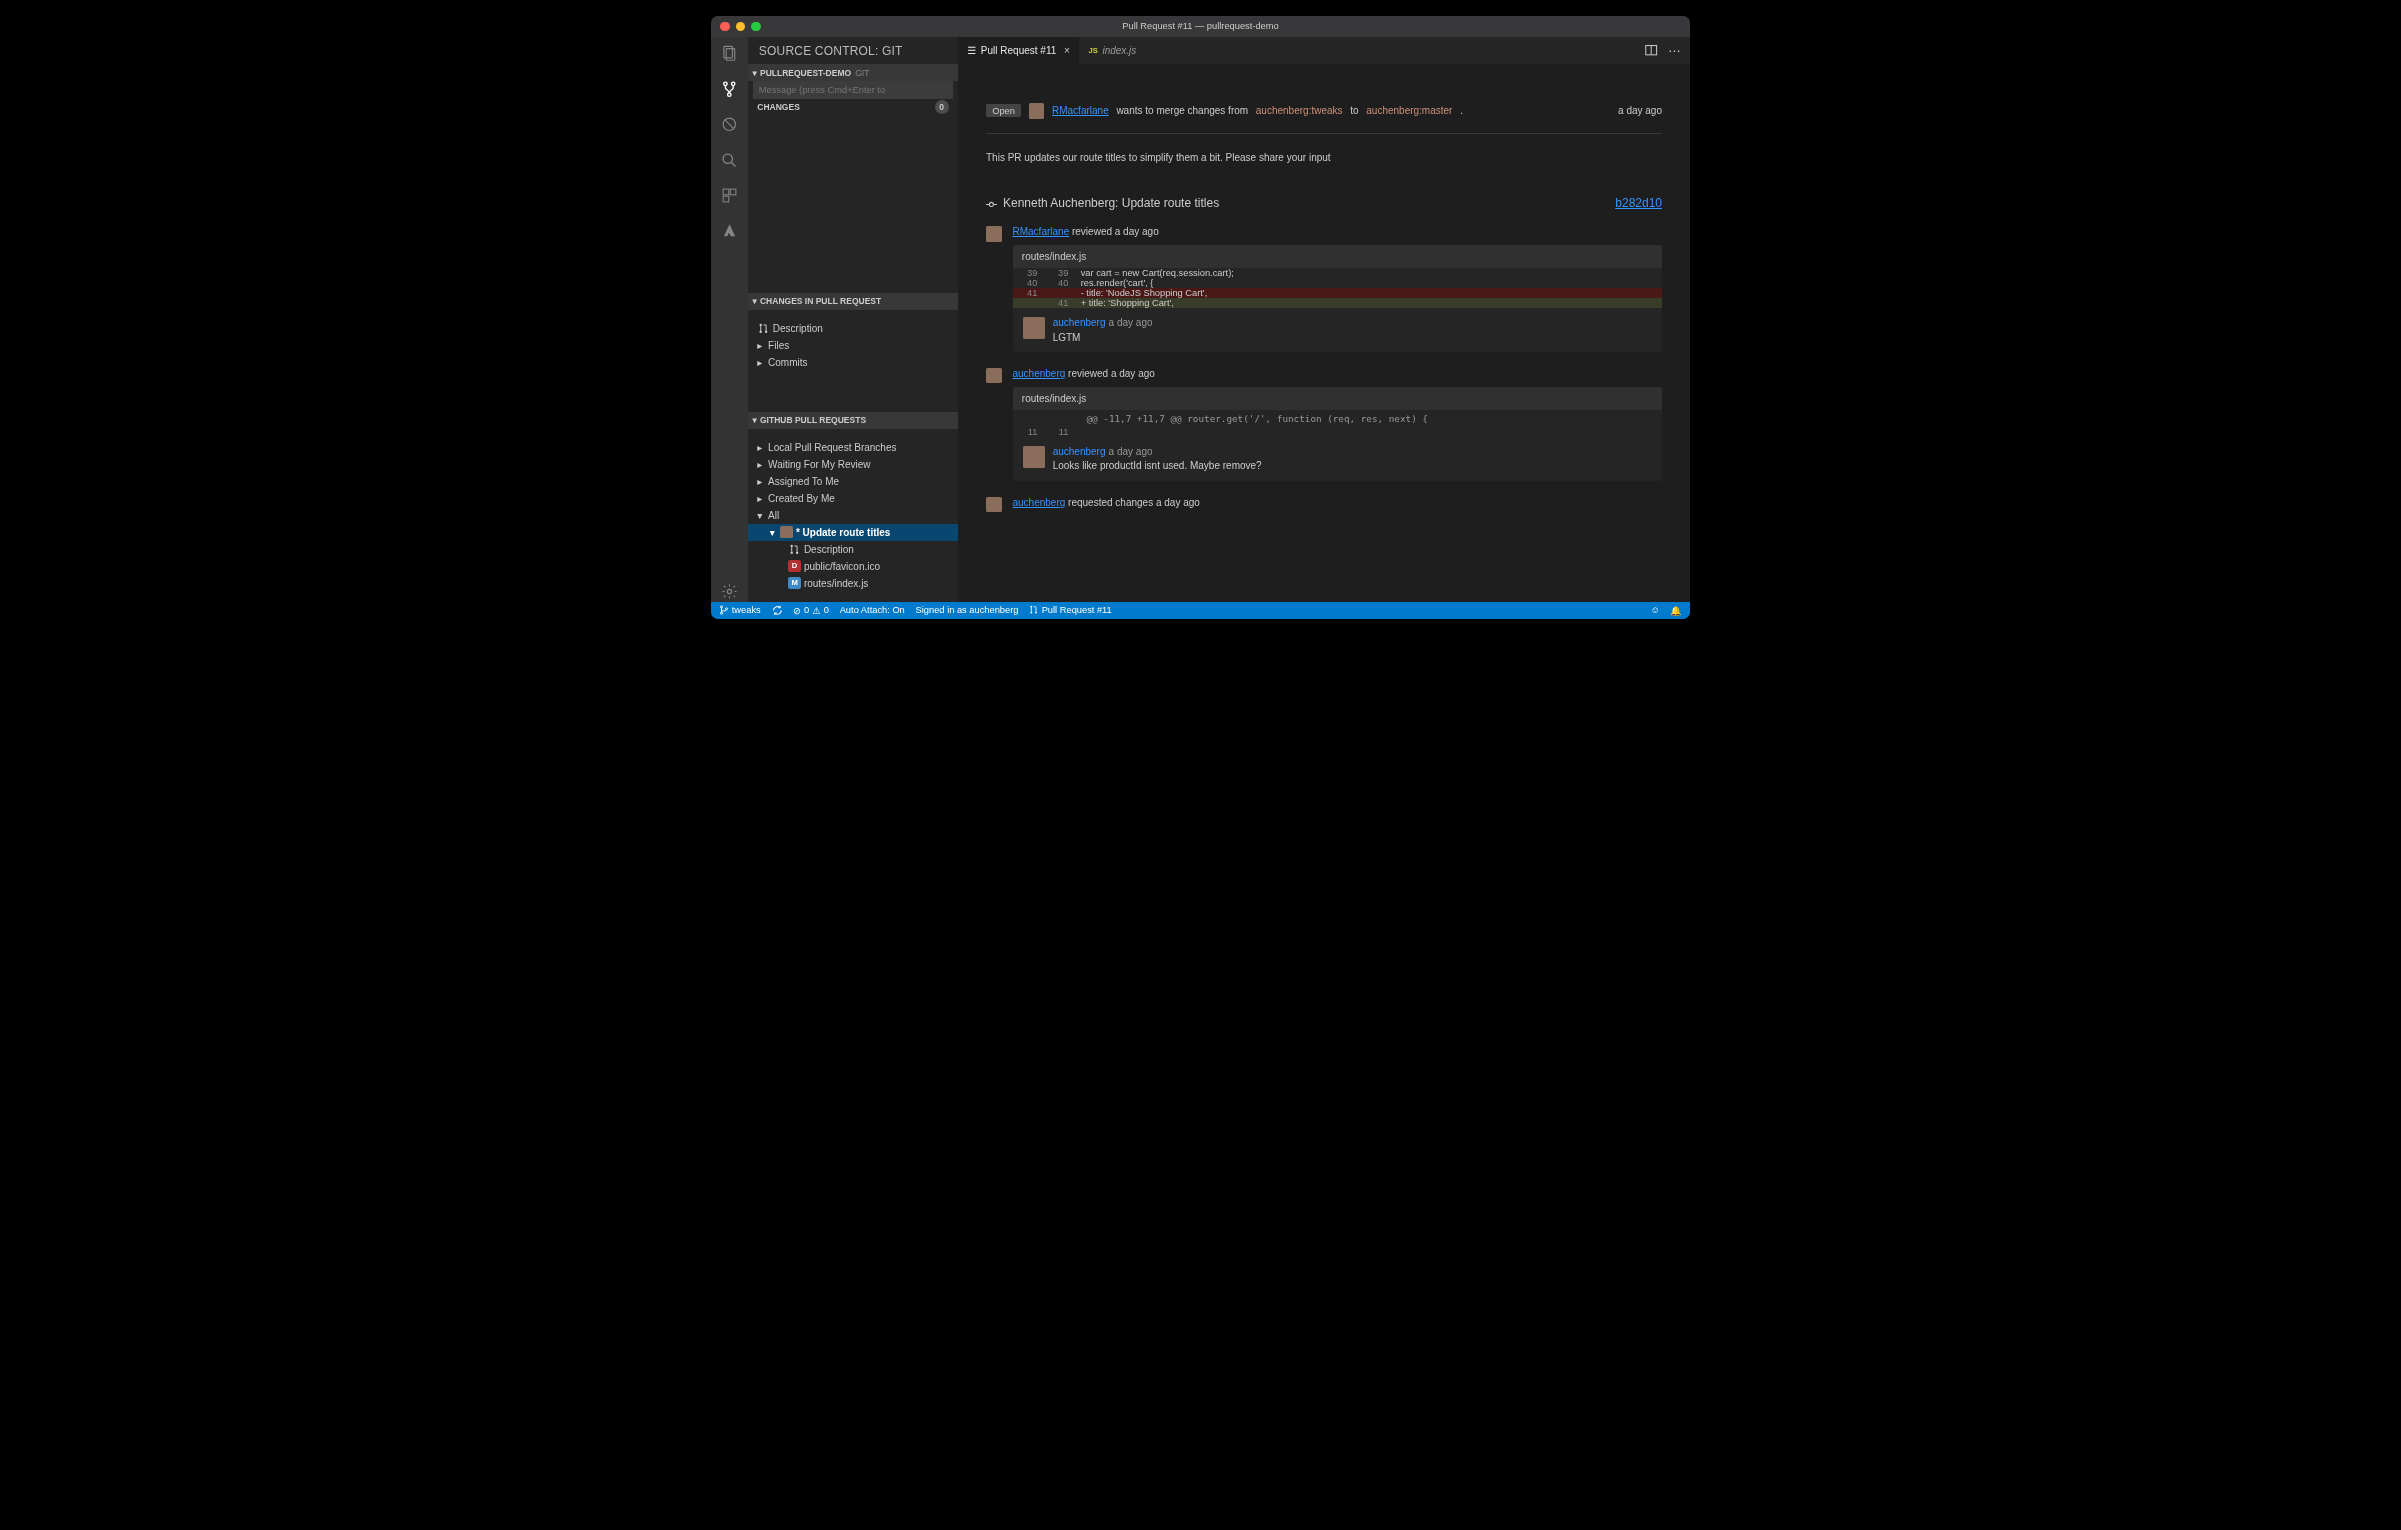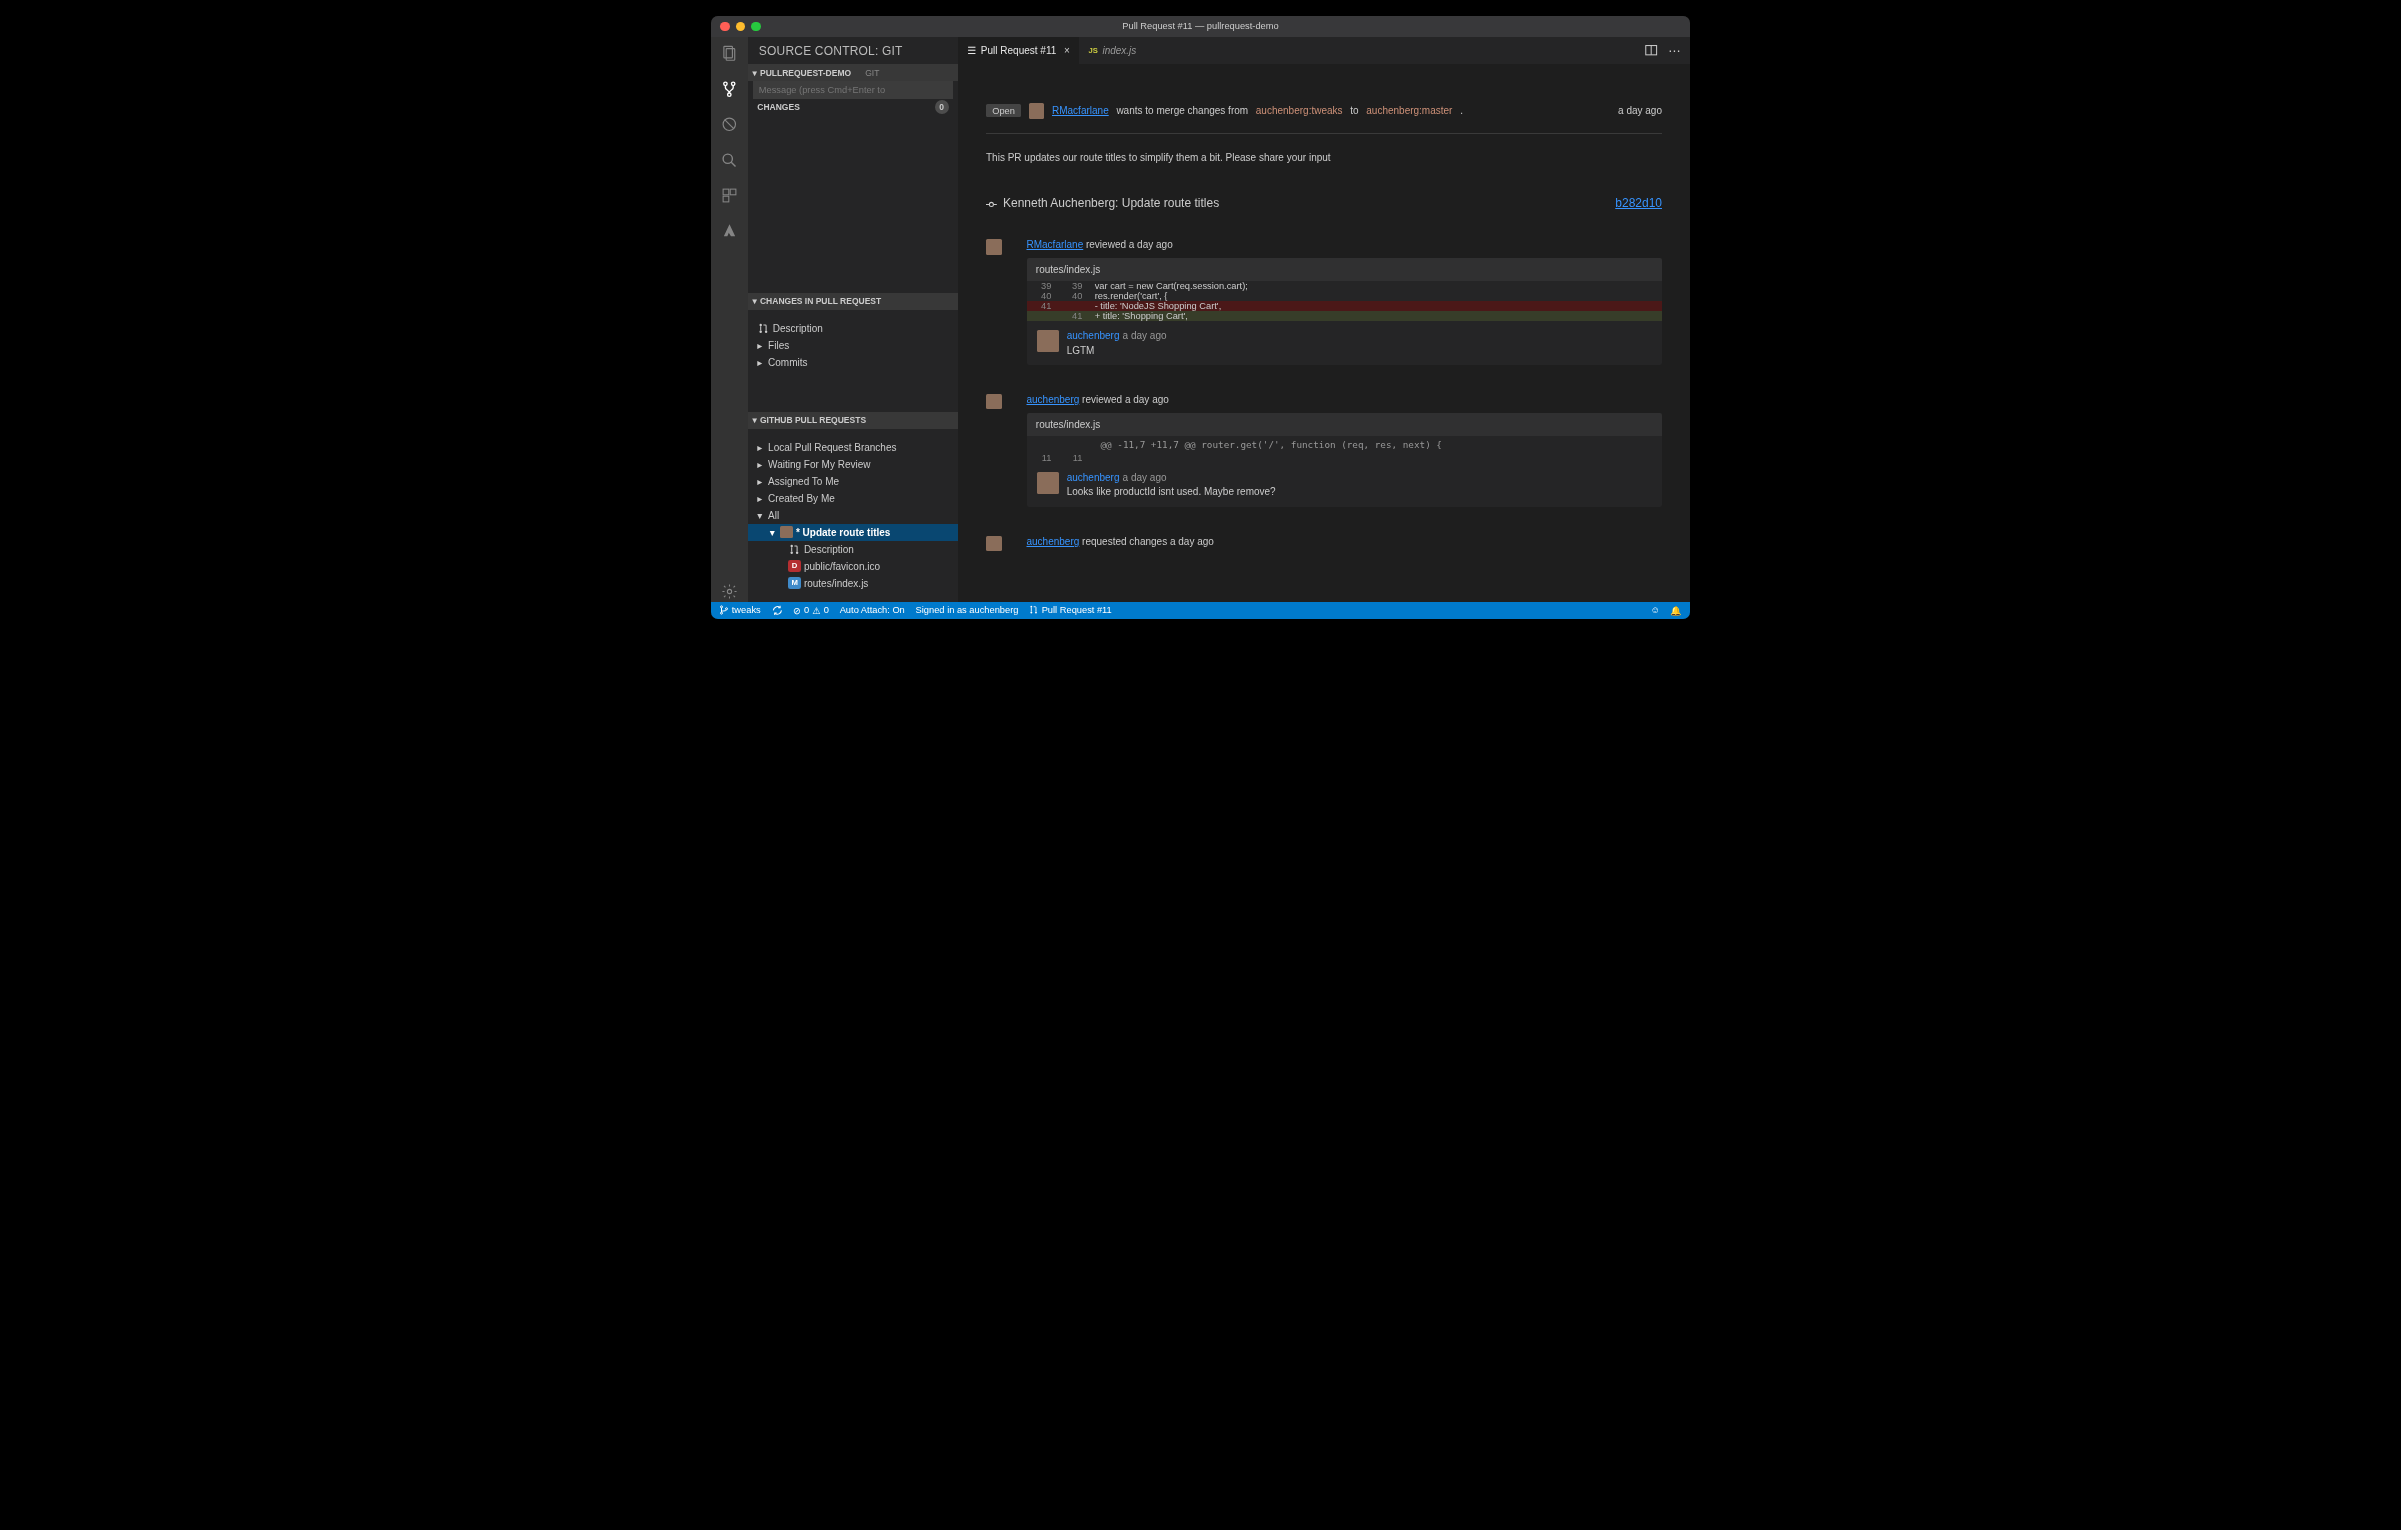--- a/index.html
+++ b/index.html
@@ -13,21 +13,21 @@
 .dot.green{background:#27c93f}
 .wintitle{position:absolute;left:0;right:0;text-align:center;font-size:9.3px;color:#ccc}
 .body{flex:1;display:flex;min-height:0}
 .activitybar{width:37px;background:#333333;display:flex;flex-direction:column;align-items:center;padding-top:6.2px;gap:15.5px}
 .activitybar .aicon{width:20px;height:20px;display:flex;align-items:center;justify-content:center;color:#858585;cursor:pointer}
 .activitybar .aicon.active{color:#fff}
 .activitybar .spacer{flex:1}
 .sidebar{width:210px;background:#252526;display:flex;flex-direction:column;color:#ccc;font-size:9.3px}
 .sidehead{height:27px;display:flex;align-items:center;padding:0 10.8px;font-size:12px;color:#bbb;letter-spacing:0.2px}
 .section-hdr{height:17px;background:#383838;display:flex;align-items:center;padding:0 4.6px;font-size:8.5px;font-weight:700;color:#ccc;gap:3.1px;cursor:pointer}
-.section-hdr .repo-kind{font-weight:400;color:#888;margin-left:11px}
+.section-hdr .repo-kind{font-weight:400;color:#888;margin-left:1px}
 .commitmsg{margin:0 4.6px;background:#3c3c3c;color:#999;font-size:9.3px;padding:3.9px 6.2px;border:0}
 .changesrow{height:17px;display:flex;align-items:center;padding:0 9.3px;font-size:8.5px;font-weight:700;justify-content:space-between}
 .countbadge{background:#4d4d4d;border-radius:7.7px;min-width:14px;height:14px;display:flex;align-items:center;justify-content:center;font-size:8.5px}
 .flexfill{flex:1}
 .tree{padding:10px 0}
 .trow{height:17px;display:flex;align-items:center;padding-left:9.3px;gap:3.1px;cursor:pointer;font-size:10px;color:#ccc}
 .trow.selected{background:#094771;color:#fff}
 .trow .chev{width:7.7px;display:inline-block}
 .trow .ind1{width:9.3px}
 .trow .ind3{width:28px}
@@ -54,21 +54,21 @@
 .avatar{width:15.5px;height:15.5px;background:#8a6d5a;border-radius:1.5px}
 .avatar.sm{width:15.5px;height:15.5px}
 .avatar.md{width:21.7px;height:21.7px}
 .ulink{color:#3794ff;text-decoration:underline}
 .branch{color:#ce9178}
 .metarow .time{margin-left:auto;color:#ccc}
 .hr{height:0.8px;background:#3a3a3a;margin-top:14px}
 .desc{margin-top:18.6px;font-size:10px;color:#ccc}
 .commitrow{margin-top:33px;display:flex;align-items:flex-end;gap:6.2px;font-size:12px;color:#ccc}
 .commitrow .sha{margin-left:auto}
-.reviewblock{margin-top:29px;display:flex;gap:25px}
+.reviewblock{margin-top:16px;display:flex;gap:11px}
 .reviewhdr{font-size:10px;color:#ccc}
 .filebox{margin-top:7.7px;border-radius:2.3px;overflow:hidden;background:#252526}
 .filebox .fhdr{background:#303031;padding:6.2px 9.3px;font-size:10px;color:#ccc}
 .diffln{display:flex;font-family:Menlo,monospace;font-size:9.3px}
 .diffln .num{width:31px;text-align:right;padding-right:6.2px;color:#858585}
 .diffln .code{flex:1;padding-left:6.2px;color:#ccc}
 .diffln.del{background:#4b1818}
 .diffln.add{background:#373d29}
 .commentsbox{padding:9.3px 10.8px;display:flex;flex-direction:column;gap:10.8px}
 .comment{display:flex;gap:7.7px}

